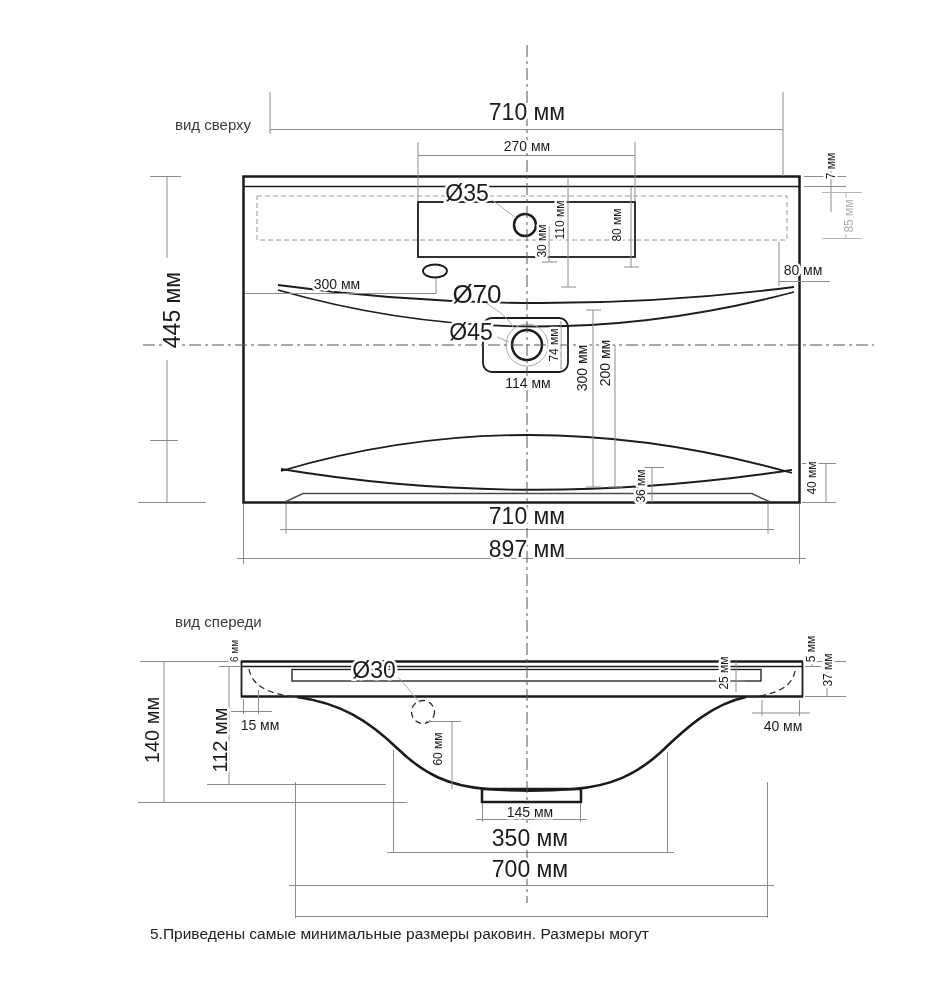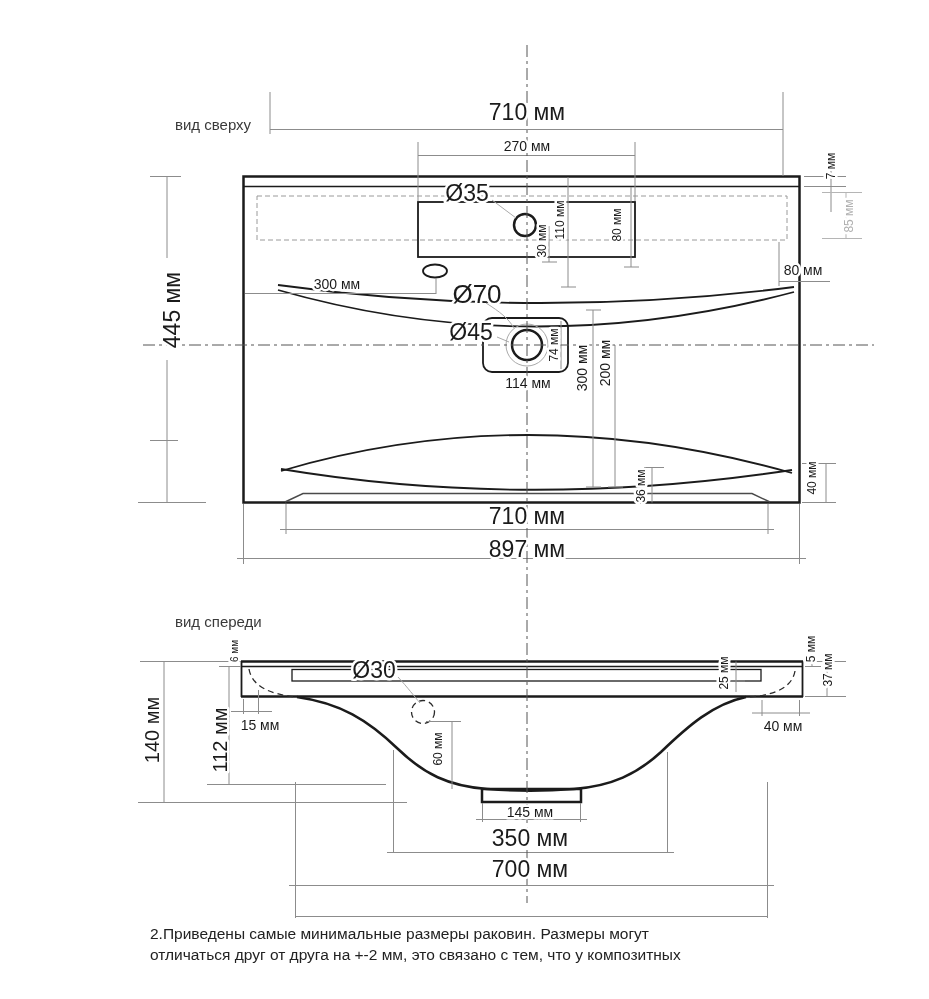--- a/index.html
+++ b/index.html
@@ -252,16 +252,15 @@
   <text class="t-sm mid" transform="rotate(-90 811 649)" x="811" y="653">5 мм</text>
   <text class="t-sm mid" transform="rotate(-90 828 670)" x="828" y="674">37 мм</text>
   <text class="t-rot20 mid" transform="rotate(-90 152 730)" x="152" y="737">140 мм</text>
   <text class="t-rot20 mid" transform="rotate(-90 220 740)" x="220" y="747">112 мм</text>
   <text class="t-md mid" x="530" y="817">145 мм</text>
   <text class="t-big mid" x="530" y="846">350 мм</text>
   <text class="t-big mid" x="530" y="877">700 мм</text>
 </svg>
 
 <div id="note">
-  <div>2.Приведены самые минимальные размеры раковин. Размеры могут</div>
-  <div>отличаться друг от друга на +-2 мм, это связано с тем, что у композитных</div>
+  <div>5.Приведены самые минимальные размеры раковин. Размеры могут</div>
 </div>
 </div>
 
 </body></html>

